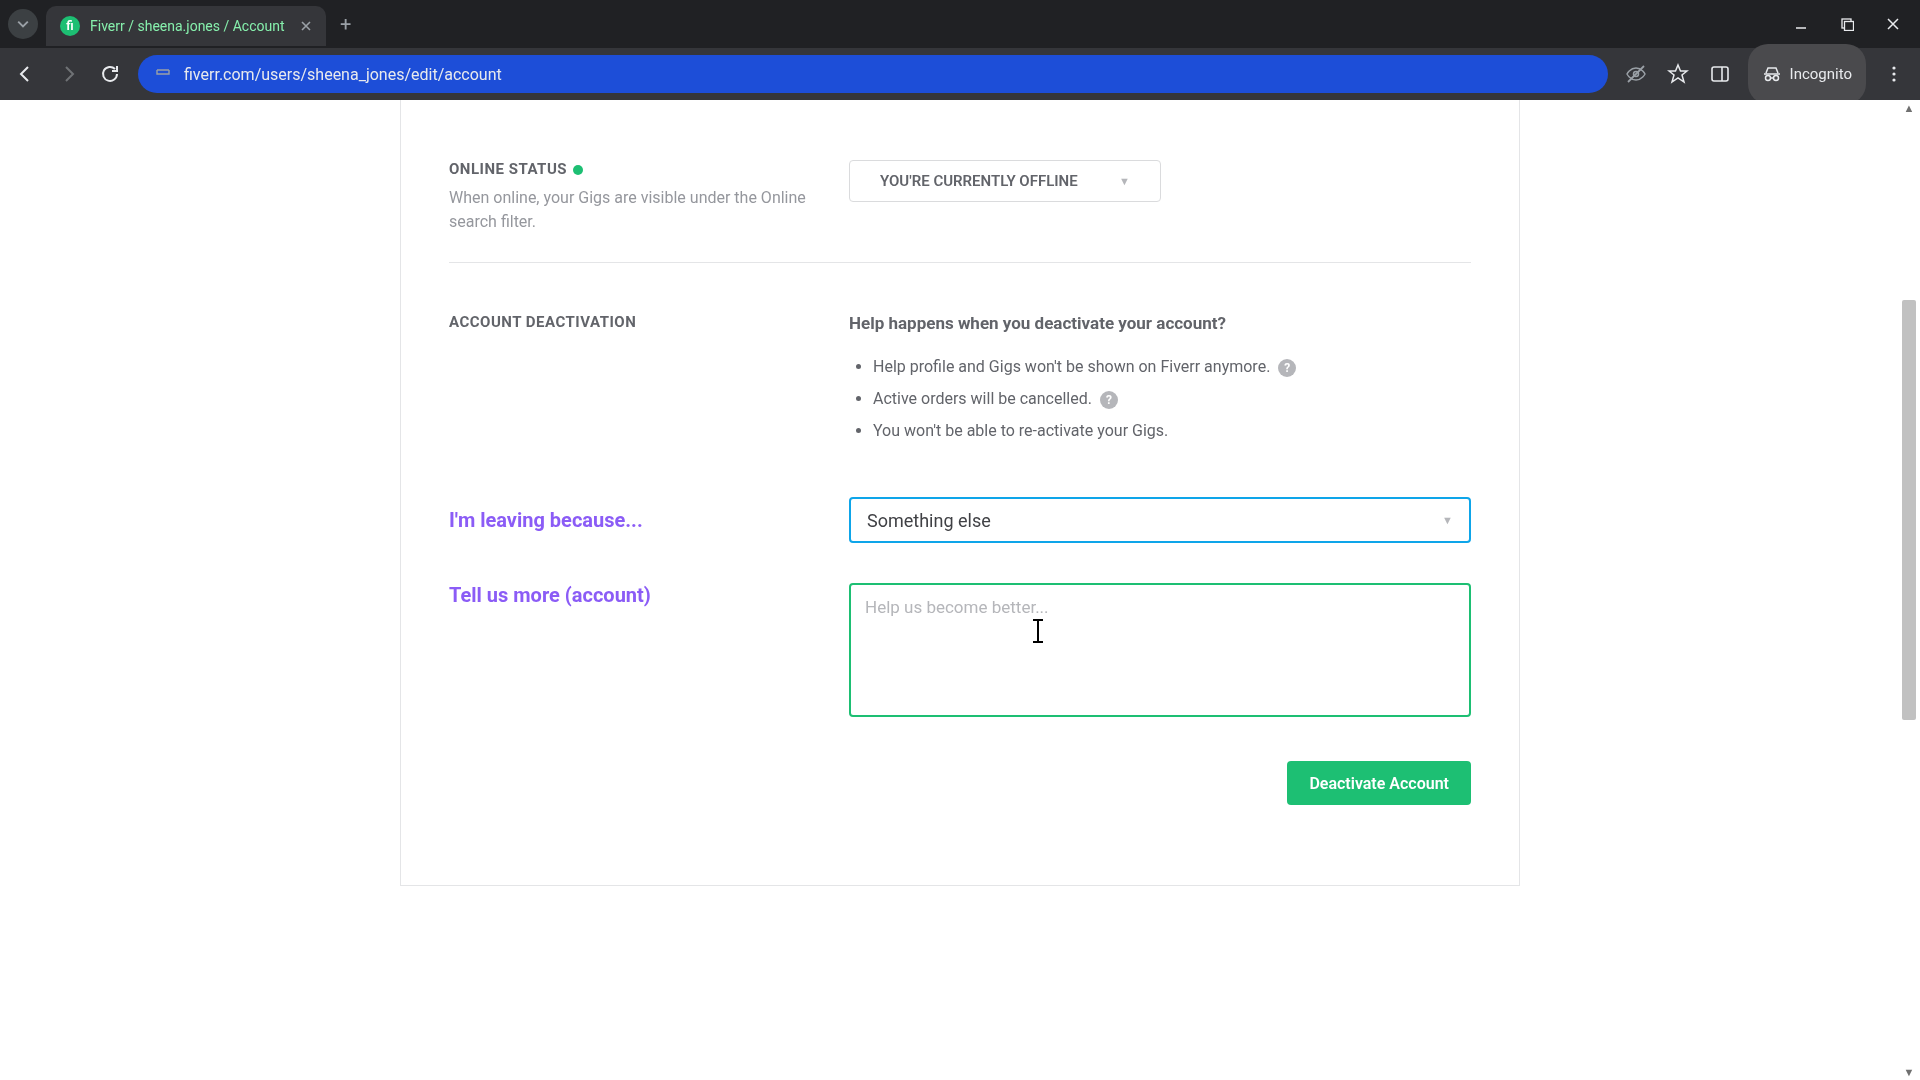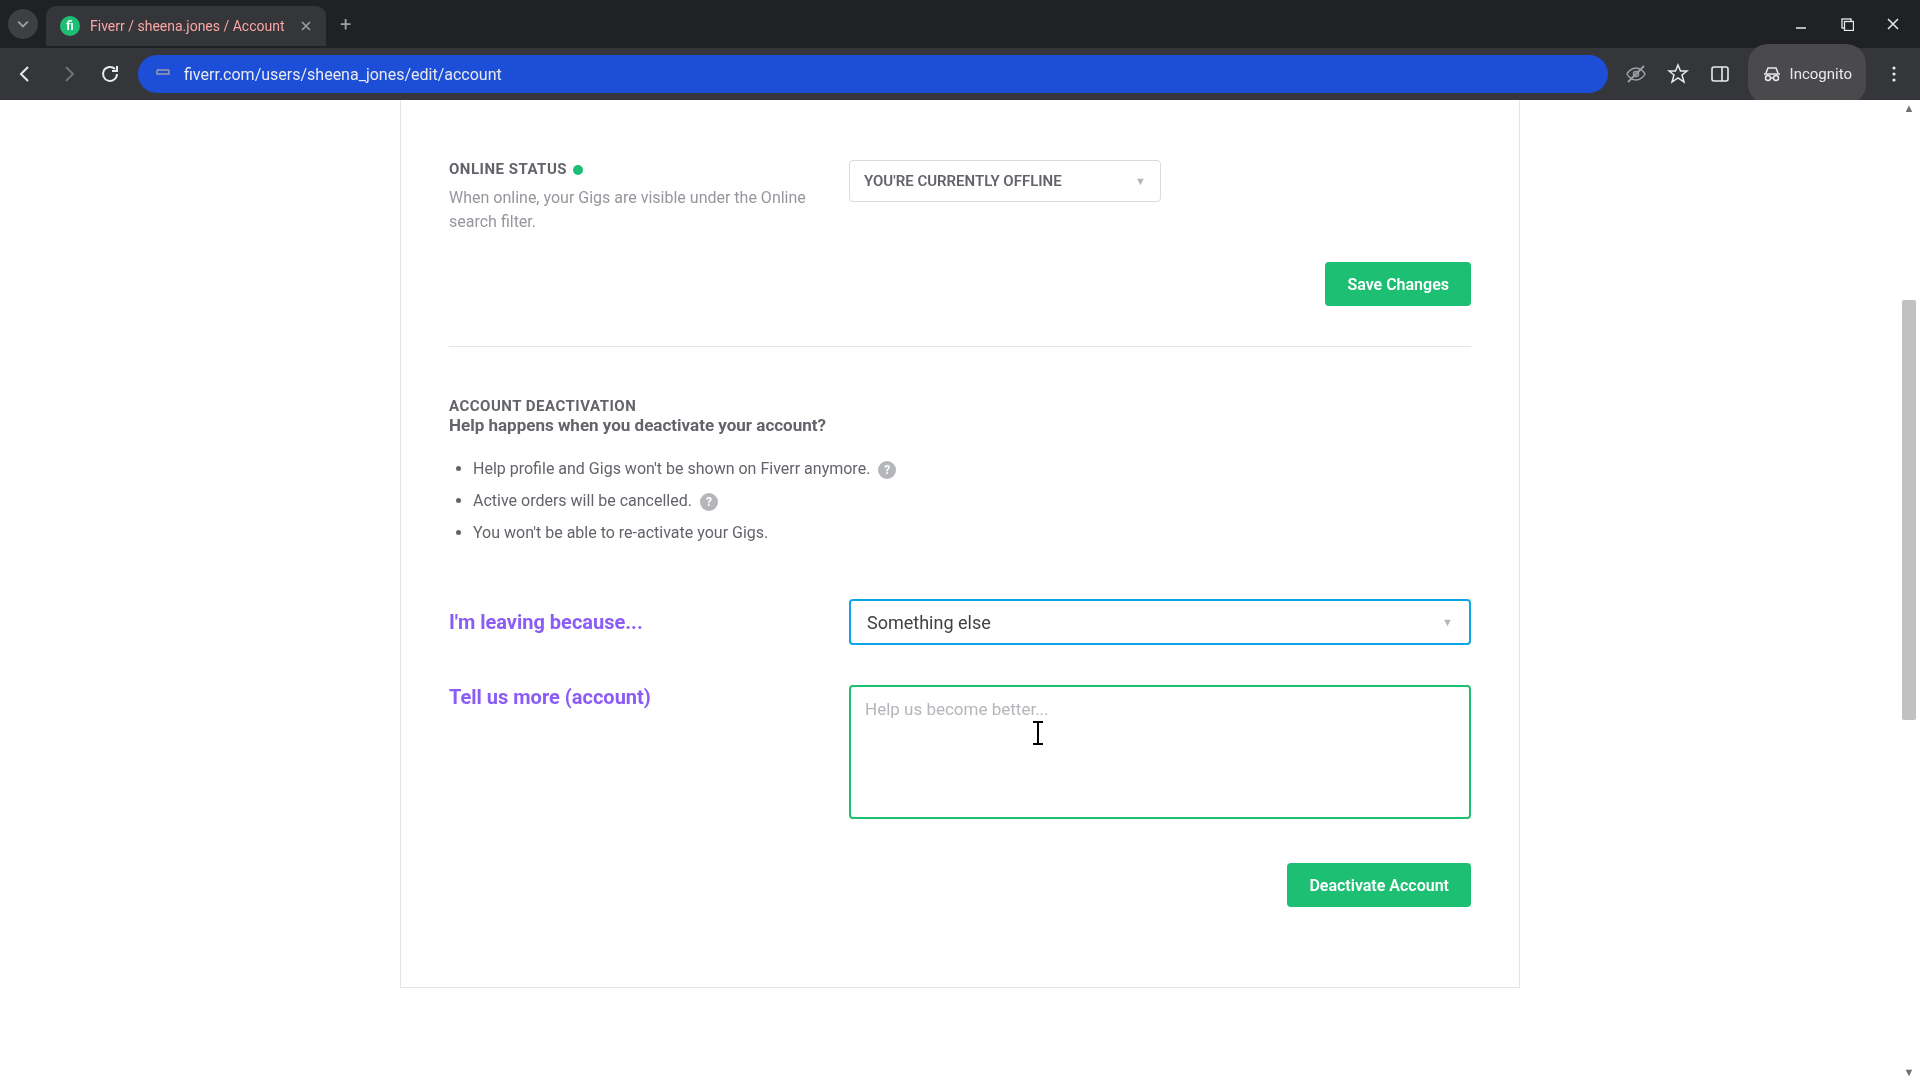--- a/index.html
+++ b/index.html
@@ -4,21 +4,21 @@
 <style>
 * { margin:0; padding:0; box-sizing:border-box; font-family:-apple-system,BlinkMacSystemFont,"Segoe UI",Roboto,Arial,sans-serif; }
 html,body{width:1920px;height:1080px;overflow:hidden;background:#fff;}
 
 
 .chrome{background:#202124;color:#e8eaed;}
 .tabbar{display:flex;align-items:center;height:48px;padding:0 8px;gap:8px;}
 .tab-dd{width:30px;height:30px;border-radius:50%;background:#3c4043;display:flex;align-items:center;justify-content:center;color:#9aa0a6;}
 .tab{display:flex;align-items:center;gap:10px;background:#35363a;border-radius:10px 10px 0 0;padding:0 14px;height:40px;min-width:280px;margin-top:4px;}
 .favicon{width:20px;height:20px;border-radius:50%;background:#1dbf73;display:flex;align-items:center;justify-content:center;color:#fff;font-size:12px;font-weight:bold;}
-.tab-title{color:#fca5a5;font-size:14px;flex:1;}
+.tab-title{color:#86efac;font-size:14px;flex:1;}
 .tab-x{color:#9aa0a6;}
 .newtab{color:#9aa0a6;font-size:20px;margin-left:6px;}
 .winctl{margin-left:auto;display:flex;gap:28px;color:#e8eaed;padding-right:10px;}
 .winbtn{width:18px;height:18px;display:flex;align-items:center;justify-content:center;}
 
 .addrbar{display:flex;align-items:center;height:52px;background:#35363a;padding:0 12px;gap:14px;}
 .navbtn{width:28px;height:28px;display:flex;align-items:center;justify-content:center;color:#9aa0a6;}
 .navbtn.active{color:#e8eaed;}
 .urlbox{flex:1;background:#1d4ed8;border-radius:24px;height:38px;display:flex;align-items:center;padding:0 16px;gap:12px;color:#e8eaed;font-size:16px;}
 .urlicon{color:#9aa0a6;}
@@ -30,21 +30,21 @@
 .panel{width:1120px;margin:0 auto;background:#fff;border:1px solid #e4e5e7;border-top:none;padding:60px 48px 80px 48px;}
 
 .row{display:flex;margin-bottom:28px;}
 .left{width:400px;padding-right:30px;}
 .right{flex:1;}
 
 .lbl{color:#62646a;font-weight:700;font-size:15px;letter-spacing:.5px;text-transform:uppercase;}
 .lbl .dot{display:inline-block;width:10px;height:10px;border-radius:50%;background:#1dbf73;margin-left:6px;vertical-align:middle;}
 .desc{color:#95979d;font-size:16px;margin-top:8px;line-height:1.5;}
 
-.select-small{border:1px solid #dadbdd;border-radius:4px;height:42px;width:312px;display:flex;align-items:center;justify-content:space-between;padding:0 14px;color:#62646a;font-weight:600;font-size:15px;}
+.select-small{border:1px solid #dadbdd;border-radius:4px;height:42px;width:312px;display:flex;align-items:center;justify-content:space-between;padding:0 30px;color:#62646a;font-weight:600;font-size:15px;}
 .caret{color:#b5b6ba;font-size:11px;}
 
 .btn-green{background:#1dbf73;color:#fff;border:none;border-radius:4px;height:44px;padding:0 22px;font-weight:600;font-size:16px;cursor:pointer;}
 .actions{display:flex;justify-content:flex-end;margin:20px 0 40px 0;}
 .hr{border:none;border-top:1px solid #e4e5e7;margin-bottom:50px;}
 
 .qhead{color:#62646a;font-weight:700;font-size:17px;margin-bottom:18px;}
 .qlist{list-style:disc;padding-left:24px;color:#95979d;font-size:16px;line-height:2.0;}
 .qlist li{color:#62646a;}
 .qicon{display:inline-flex;width:18px;height:18px;border-radius:50%;background:#b5b6ba;color:#fff;align-items:center;justify-content:center;font-size:12px;font-weight:bold;margin-left:4px;vertical-align:middle;}
@@ -175,27 +175,24 @@
       <div class="desc">When online, your Gigs are visible under the Online search filter.</div>
     </div>
     <div class="right">
       <div class="select-small">
         <span>YOU'RE CURRENTLY OFFLINE</span>
         <span class="caret">▼</span>
       </div>
     </div>
   </div>
 
-  <div class="actions">
-    <button class="btn-green">Save Changes</button>
-  </div>
 
   <hr class="hr">
 
-  <div class="row" style="margin-bottom:50px;flex-direction:column;">
+  <div class="row" style="margin-bottom:50px;">
     <div class="left">
       <div class="lbl">ACCOUNT DEACTIVATION</div>
     </div>
     <div class="right">
       <div class="qhead">Help happens when you deactivate your account?</div>
       <ul class="qlist">
         <li><span>Help profile and Gigs won't be shown on Fiverr anymore.</span> <span class="qicon">?</span></li>
         <li><span>Active orders will be cancelled.</span> <span class="qicon">?</span></li>
         <li><span>You won't be able to re-activate your Gigs.</span></li>
       </ul>

